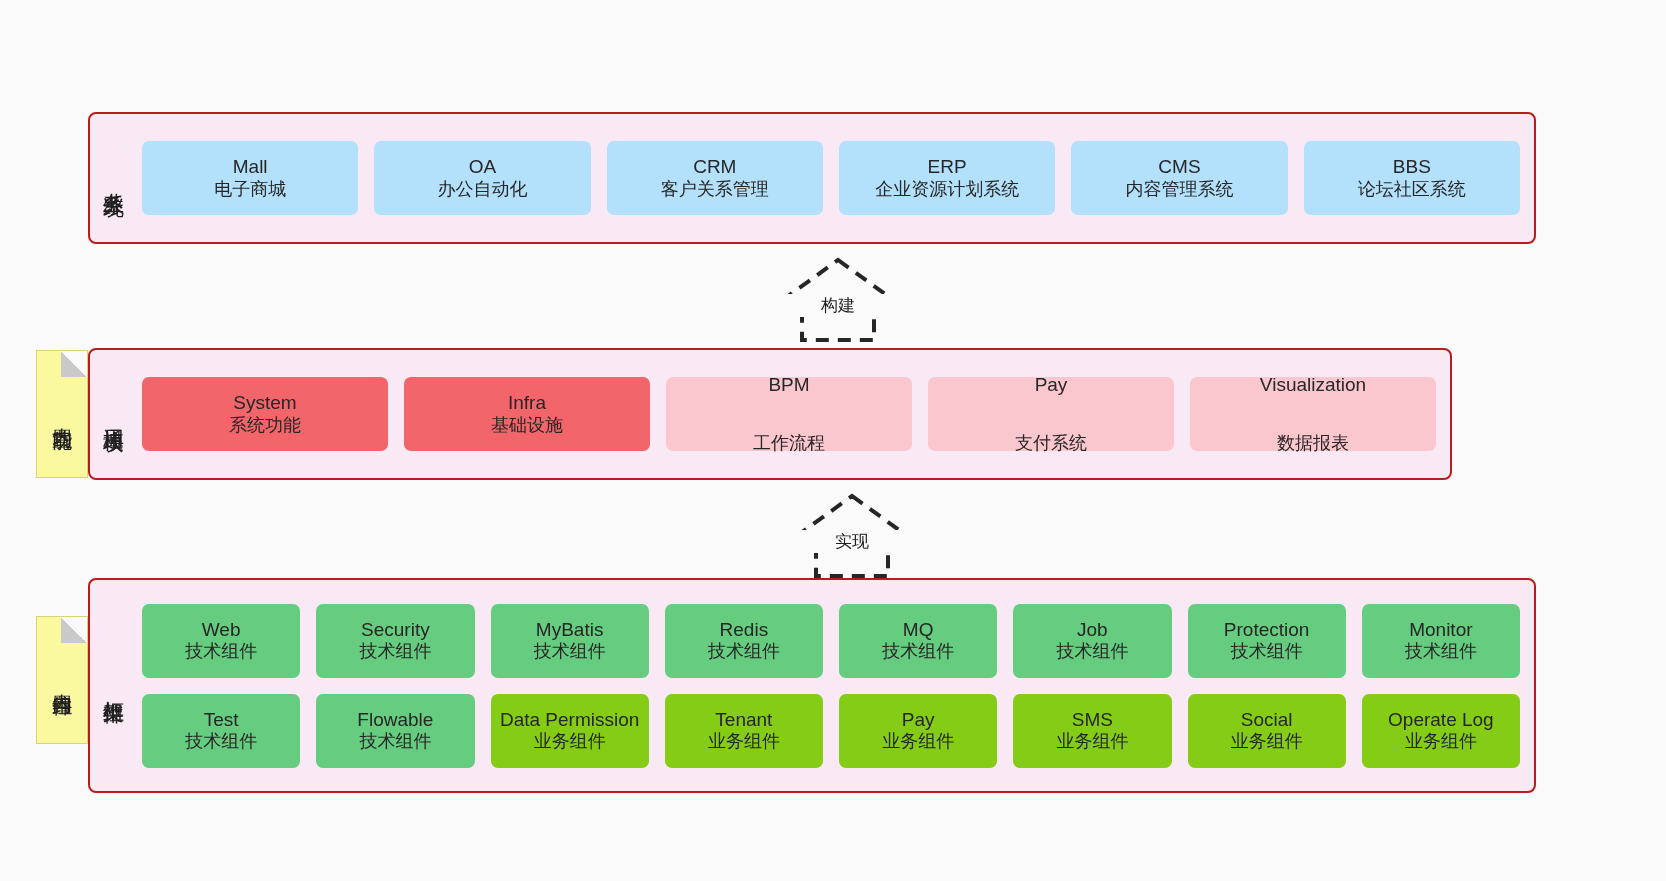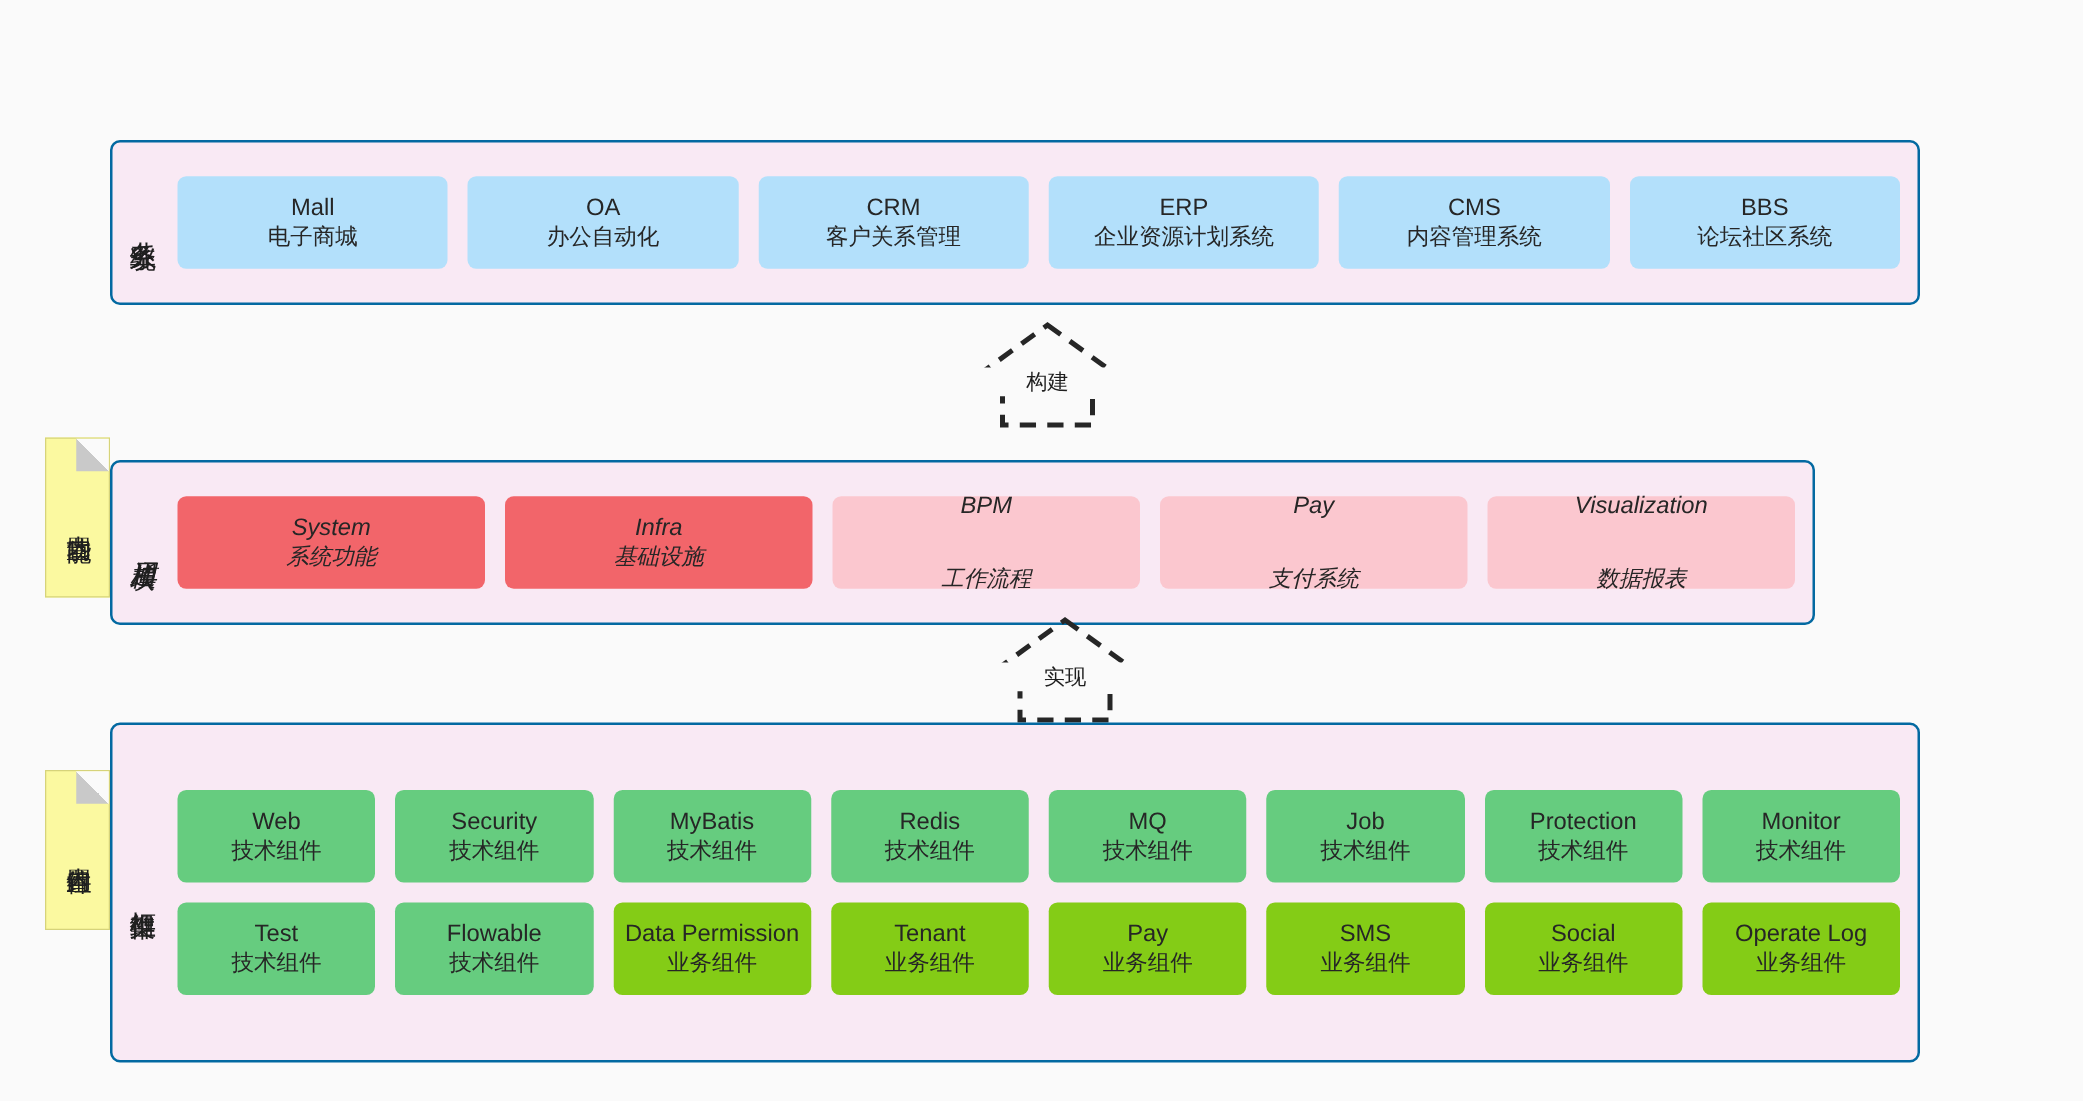--- a/index.html
+++ b/index.html
@@ -8,21 +8,21 @@
     background: #fafafa;
     font-family: "Liberation Sans", "DejaVu Sans", sans-serif;
     overflow: hidden;
   }
   #stage { position: relative; width: 1666px; height: 881px; }
 
   
   .band {
     position: absolute;
     background: #f9e9f4;
-    border: 2px solid #0369a1;
+    border: 2px solid #b91c1c;
     border-radius: 8px;
     display: flex;
     align-items: stretch;
   }
   .band-label {
     flex: 0 0 auto;
     width: 46px;
     display: flex;
     align-items: center;
     justify-content: center;
@@ -64,22 +64,22 @@
 
   
   .c-blue       { background: #b3e0fb; }
   .c-red        { background: #f2656a; }
   .c-pink       { background: #fbc7cf; gap: 36px; }
   .c-green      { background: #66cc7f; }
   .c-lightgreen { background: #84cc16; }
 
   
   #band-business { left: 88px; top: 112px; width: 1448px; height: 132px; }
-  #band-common   { left: 88px; top: 368px; width: 1364px; height: 132px; font-style: italic; }
-  #band-framework{ left: 88px; top: 578px; width: 1448px; height: 272px; }
+  #band-common   { left: 88px; top: 348px; width: 1364px; height: 132px; }
+  #band-framework{ left: 88px; top: 578px; width: 1448px; height: 215px; }
 
   #band-business  .card { height: 74px; }
   #band-common    .card { height: 74px; }
   #band-framework .card { height: 74px; }
 
   
   .note {
     position: absolute;
     background: #fbf9a0;
     border: 1px solid #d6d37a;

